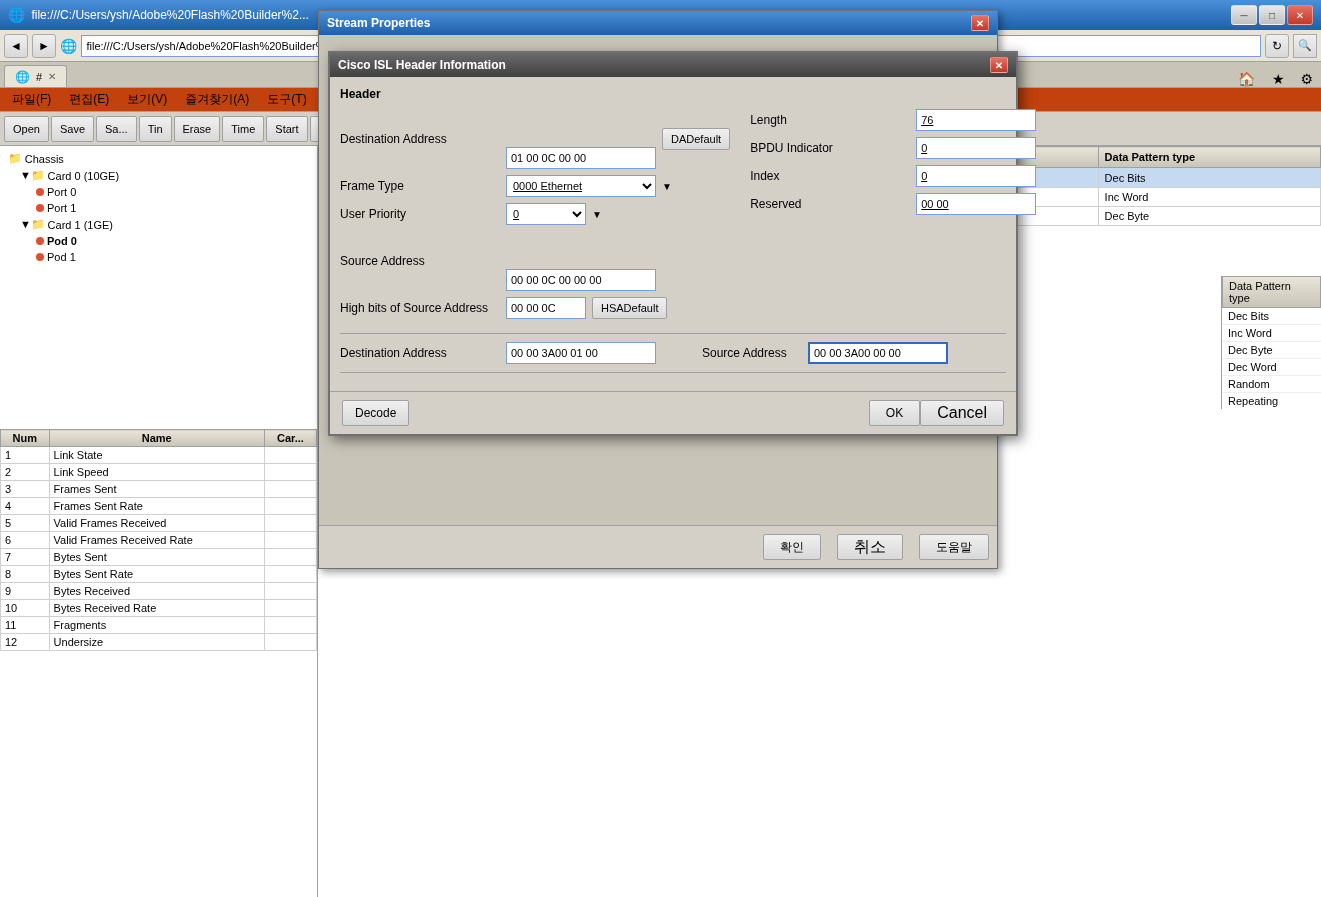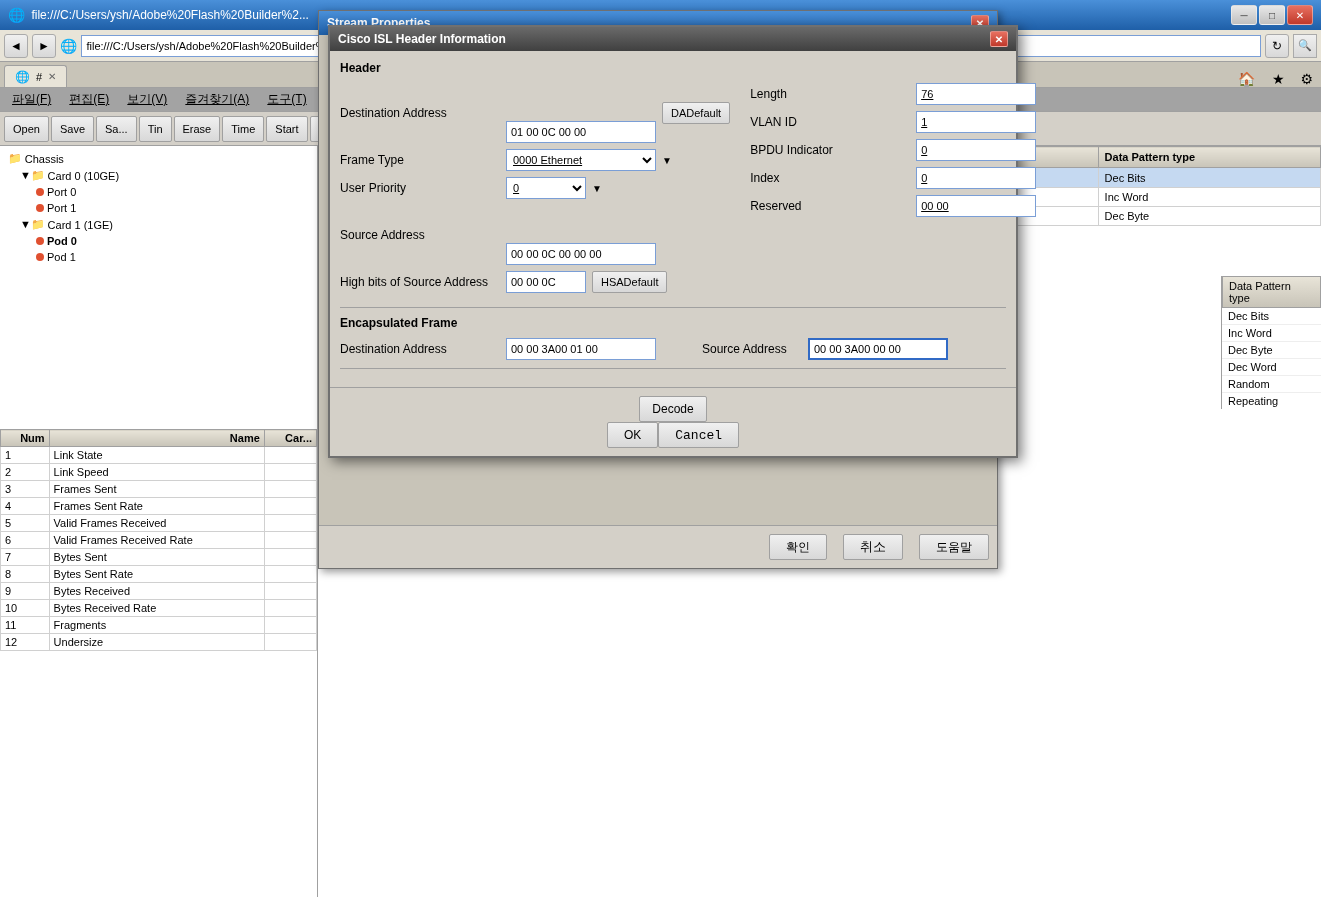--- a/index.html
+++ b/index.html
@@ -99,27 +99,26 @@
       align-items: center;
       font-size: 11px;
       cursor: pointer;
       gap: 6px;
     }
     .tab-item .tab-close { font-size: 10px; color: #666; cursor: pointer; }
 
     
     .menu-bar {
       height: 24px;
-      background: #a3a3a3;
+      background: #c2410c;
       display: flex;
       align-items: center;
       padding: 0 4px;
       gap: 2px;
       border-bottom: 1px solid #a0a0a0;
-      text-decoration: underline;
     }
     .menu-item {
       padding: 2px 8px;
       cursor: pointer;
       font-size: 12px;
       color: #000;
     }
 
     
     .toolbar {
@@ -200,21 +199,21 @@
     }
     .stats-table {
       width: 100%;
       border-collapse: collapse;
       font-size: 11px;
     }
     .stats-table th {
       background: linear-gradient(to bottom, #e8e4d8, #c8c4b8);
       border: 1px solid #a0a0a0;
       padding: 2px 4px;
-      text-align: right;
+      text-align: center;
     }
     .stats-table td {
       border: 1px solid #d0d0d0;
       padding: 2px 4px;
     }
 
     
     .overlay {
       position: absolute;
       top: 0; left: 0; right: 0; bottom: 0;
@@ -255,21 +254,21 @@
       font-size: 10px;
       display: flex;
       align-items: center;
       justify-content: center;
       cursor: pointer;
     }
 
     
     .dialog-isl {
       position: absolute;
-      top: 25px;
+      top: 51px;
       left: 328px;
       width: 690px;
       background: #d4d0c8;
       border: 2px solid #707070;
       box-shadow: 4px 4px 12px rgba(0,0,0,0.5);
       pointer-events: all;
       font-size: 12px;
     }
     .dialog-isl .dialog-title {
       background: linear-gradient(to bottom, #6a6a6a, #404040);
@@ -350,44 +349,42 @@
       resize: none;
       overflow: auto;
     }
 
     .dialog-footer {
       display: flex;
       justify-content: space-between;
       align-items: center;
       padding: 8px 12px;
       border-top: 1px solid #a0a0a0;
-      flex-direction: column;
     }
     .dialog-footer-right {
       display: flex;
     }
 
     .btn-ok {
       height: 26px;
       padding: 0 16px;
       border: 1px solid #a0a0a0;
       background: linear-gradient(to bottom, #f0f0f0, #d8d8d8);
       cursor: pointer;
       font-size: 12px;
       border-radius: 2px;
     }
     .btn-cancel {
       height: 26px;
       padding: 0 16px;
       border: 1px solid #a0a0a0;
       background: linear-gradient(to bottom, #f0f0f0, #d8d8d8);
       cursor: pointer;
-      font-size: 13px;
+      font-size: 16px;
       border-radius: 2px;
-      font-family: Liberation Mono, monospace;
     }
 
     
     .stream-footer {
       display: flex;
       justify-content: flex-end;
       gap: 16px;
       padding: 8px;
       border-top: 1px solid #a0a0a0;
     }
@@ -684,24 +681,20 @@
           </div>
         </div>
 
         <div style="min-width:200px;">
 
           <div class="form-row">
             <span class="form-label">Length</span>
             <input class="form-input form-input-medium" value="76" style="width: 120px;">
           </div>
 
-          <div class="form-row">
-            <span class="form-label">VLAN ID</span>
-            <input class="form-input form-input-medium" value="1" style="width: 120px;">
-          </div>
 
           <div class="form-row">
             <span class="form-label">BPDU Indicator</span>
             <input class="form-input form-input-medium" value="0" style="width: 120px;">
           </div>
 
           <div class="form-row">
             <span class="form-label">Index</span>
             <input class="form-input form-input-medium" value="0" style="width: 120px;">
           </div>
@@ -709,21 +702,20 @@
           <div class="form-row">
             <span class="form-label">Reserved</span>
             <input class="form-input form-input-medium" value="00 00" style="width: 120px;">
           </div>
         </div>
       </div>
 
       <hr class="separator-h">
 
       <div class="encap-section">
-        <div class="section-label">Encapsulated Frame</div>
         <div class="form-row">
           <span class="form-label">Destination Address</span>
           <input class="form-input" value="00 00 3A00 01 00" style="width: 150px;">
           <span class="form-label" style="width:100px;margin-left:40px;">Source Address</span>
           <input class="form-input highlighted-input" value="00 00 3A00 00 00" style="width: 140px;">
         </div>
       </div>
 
       <hr class="separator-h">
 

